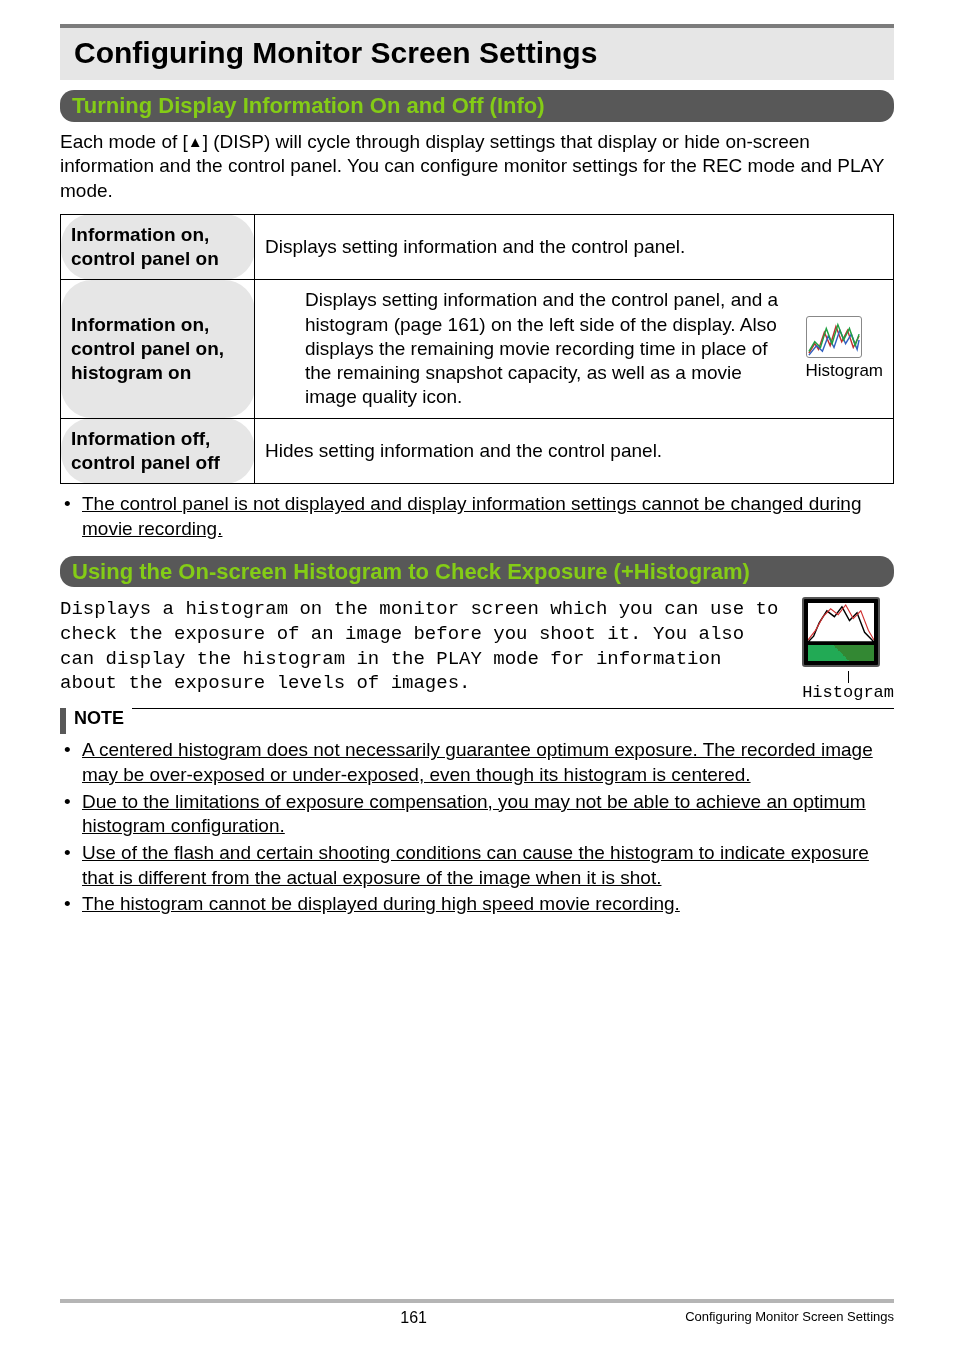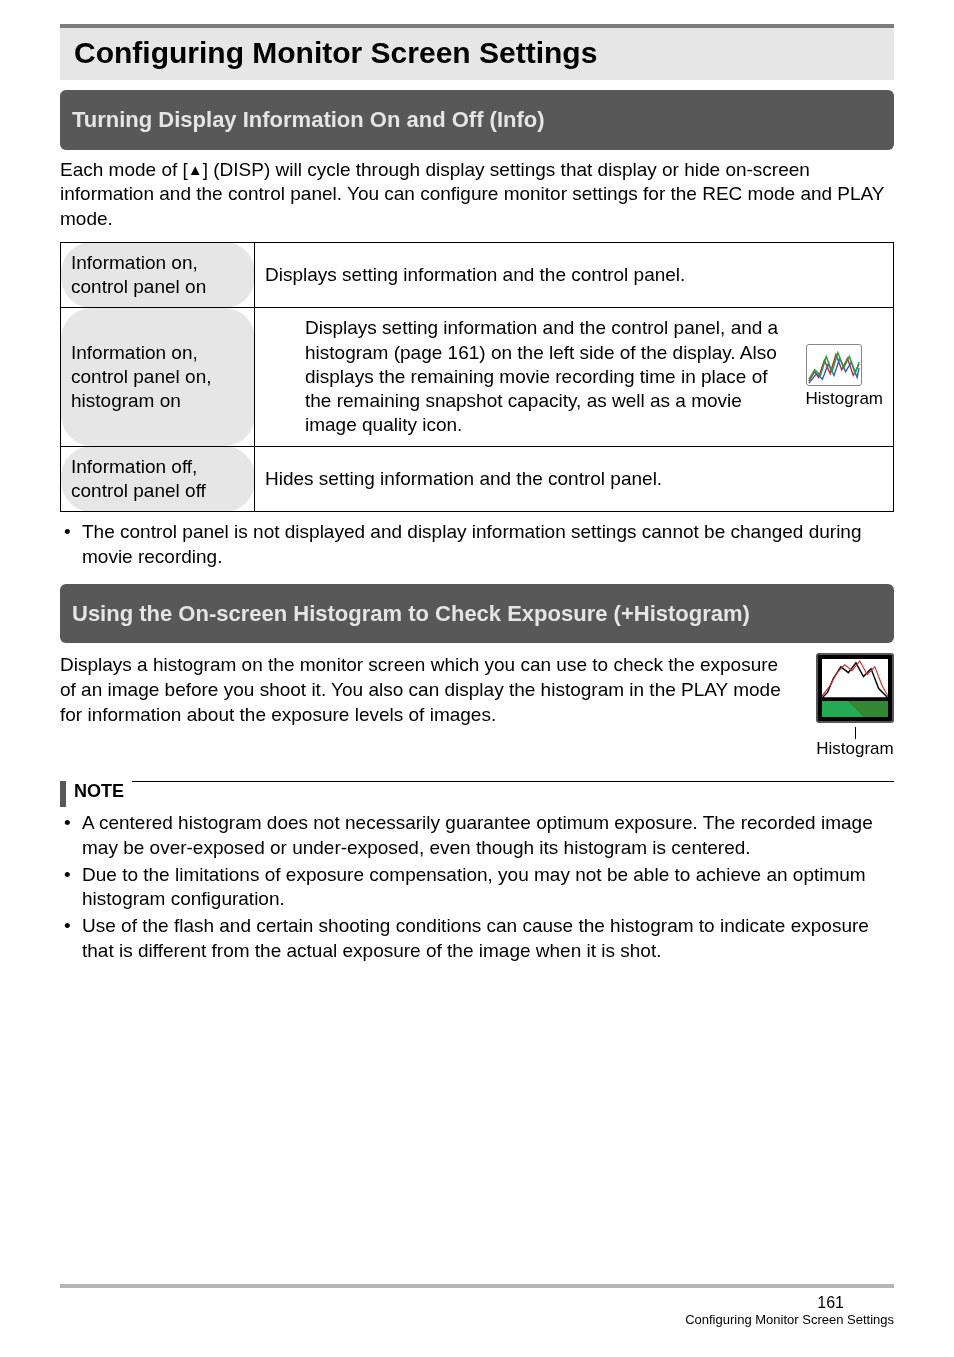--- a/index.html
+++ b/index.html
@@ -21,25 +21,25 @@
     padding: 8px 14px 10px 14px;
     margin-bottom: 10px;
   }
   .chapter-title {
     font-size: 30px;
     font-weight: bold;
     margin: 0;
   }
   .section-header {
     background: #585858;
-    color: #e5e5e5;
+    color: #84cc16;
     font-size: 22px;
     font-weight: bold;
-    padding: 16px 12px;
-    border-radius: 6px;
+    padding: 2px 12px;
+    border-radius: 14px;
     margin: 6px 0 8px 0;
     line-height: 1.25;
   }
   .body-text {
     font-size: 19px;
     line-height: 1.3;
     margin: 6px 0 10px 0;
   }
   .up-glyph {
     display: inline-block;
@@ -54,21 +54,21 @@
   table.info-table td, table.info-table th {
     border: 1px solid #000;
     padding: 8px 10px;
     font-size: 19px;
     line-height: 1.28;
     vertical-align: middle;
   }
   table.info-table th {
     background: #e6e6e6;
     text-align: left;
-    font-weight: normal;
+    font-weight: bold;
     width: 194px;
     border-radius: 31px;
   }
   .row2-cell {
     display: flex;
     align-items: center;
     gap: 10px;
   }
   .row2-text { flex: 1; margin-left: 40px; }
   .histo-fig {
@@ -89,33 +89,35 @@
     list-style: none;
     padding: 0;
     margin: 4px 0 14px 0;
   }
   ul.bullets > li {
     position: relative;
     padding-left: 22px;
     font-size: 19px;
     line-height: 1.3;
     margin: 2px 0;
+    text-decoration: underline;
   }
   ul.bullets > li::before {
     content: "•";
     position: absolute;
     left: 4px;
     top: 0;
     font-size: 19px;
   }
   .histo-intro-row {
     display: flex;
     gap: 20px;
     align-items: flex-start;
-    margin: 10px 0 22px 0;
+    margin: 10px 0 6px 0;
+    font-family: Liberation Mono, monospace;
   }
   .histo-intro-text {
     flex: 1;
     font-size: 19px;
     line-height: 1.3;
   }
   .histo-large-fig {
     text-align: center;
     font-size: 17px;
   }
@@ -176,23 +178,22 @@
     right: 60px;
     bottom: 30px;
   }
   .footer-rule {
     height: 4px;
     background: #b5b5b5;
     margin-bottom: 6px;
   }
   .footer-row {
     display: flex;
-    align-items: flex-end;
+    align-items: flex-start;
     font-size: 14px;
-    flex-direction: column;
   }
   .footer-page {
     width: 50%;
     text-align: right;
     font-size: 16px;
     padding-right: 50px;
   }
   .footer-title {
     width: 50%;
     text-align: right;
@@ -273,20 +274,21 @@
   <div class="note-header">
     <div class="note-bar"></div>
     <div class="note-label">NOTE</div>
     <div class="note-rule"></div>
   </div>
 
   <ul class="bullets">
     <li>A centered histogram does not necessarily guarantee optimum exposure. The recorded image may be over-exposed or under-exposed, even though its histogram is centered.</li>
     <li>Due to the limitations of exposure compensation, you may not be able to achieve an optimum histogram configuration.</li>
     <li>Use of the flash and certain shooting conditions can cause the histogram to indicate exposure that is different from the actual exposure of the image when it is shot.</li>
+    <li>The histogram cannot be displayed during high speed movie recording.</li>
   </ul>
 
 </div>
 
 <div class="footer">
   <div class="footer-rule"></div>
   <div class="footer-row">
     <div class="footer-page">161</div>
     <div class="footer-title">Configuring Monitor Screen Settings</div>
   </div>

